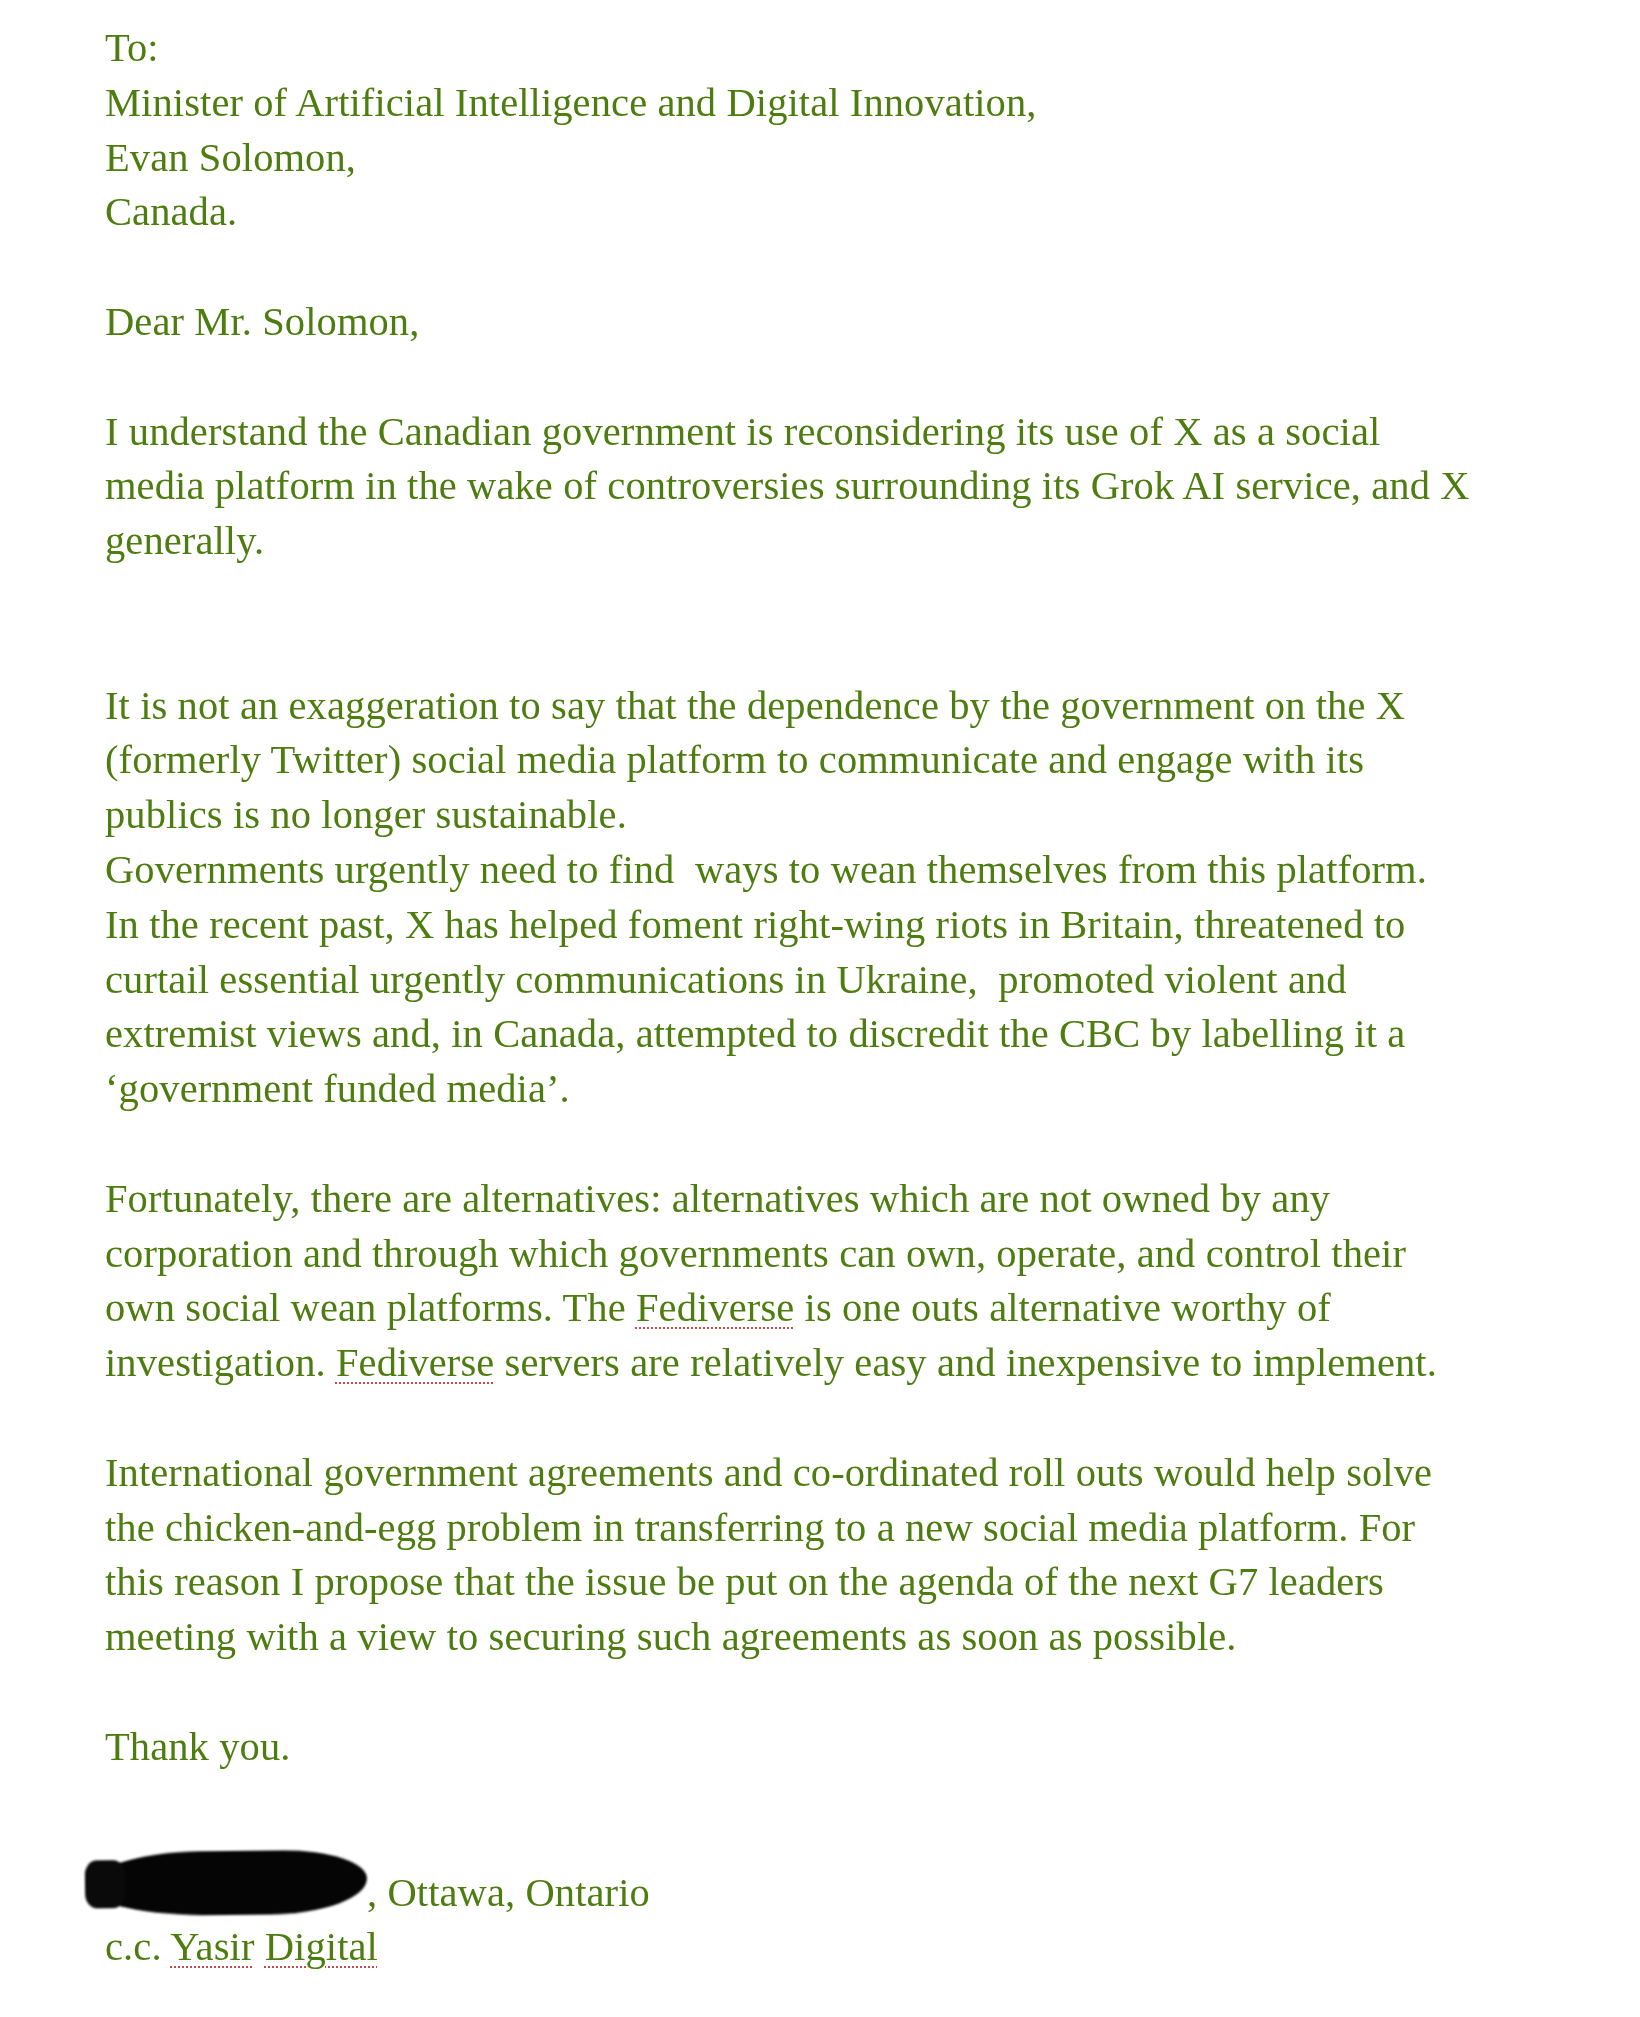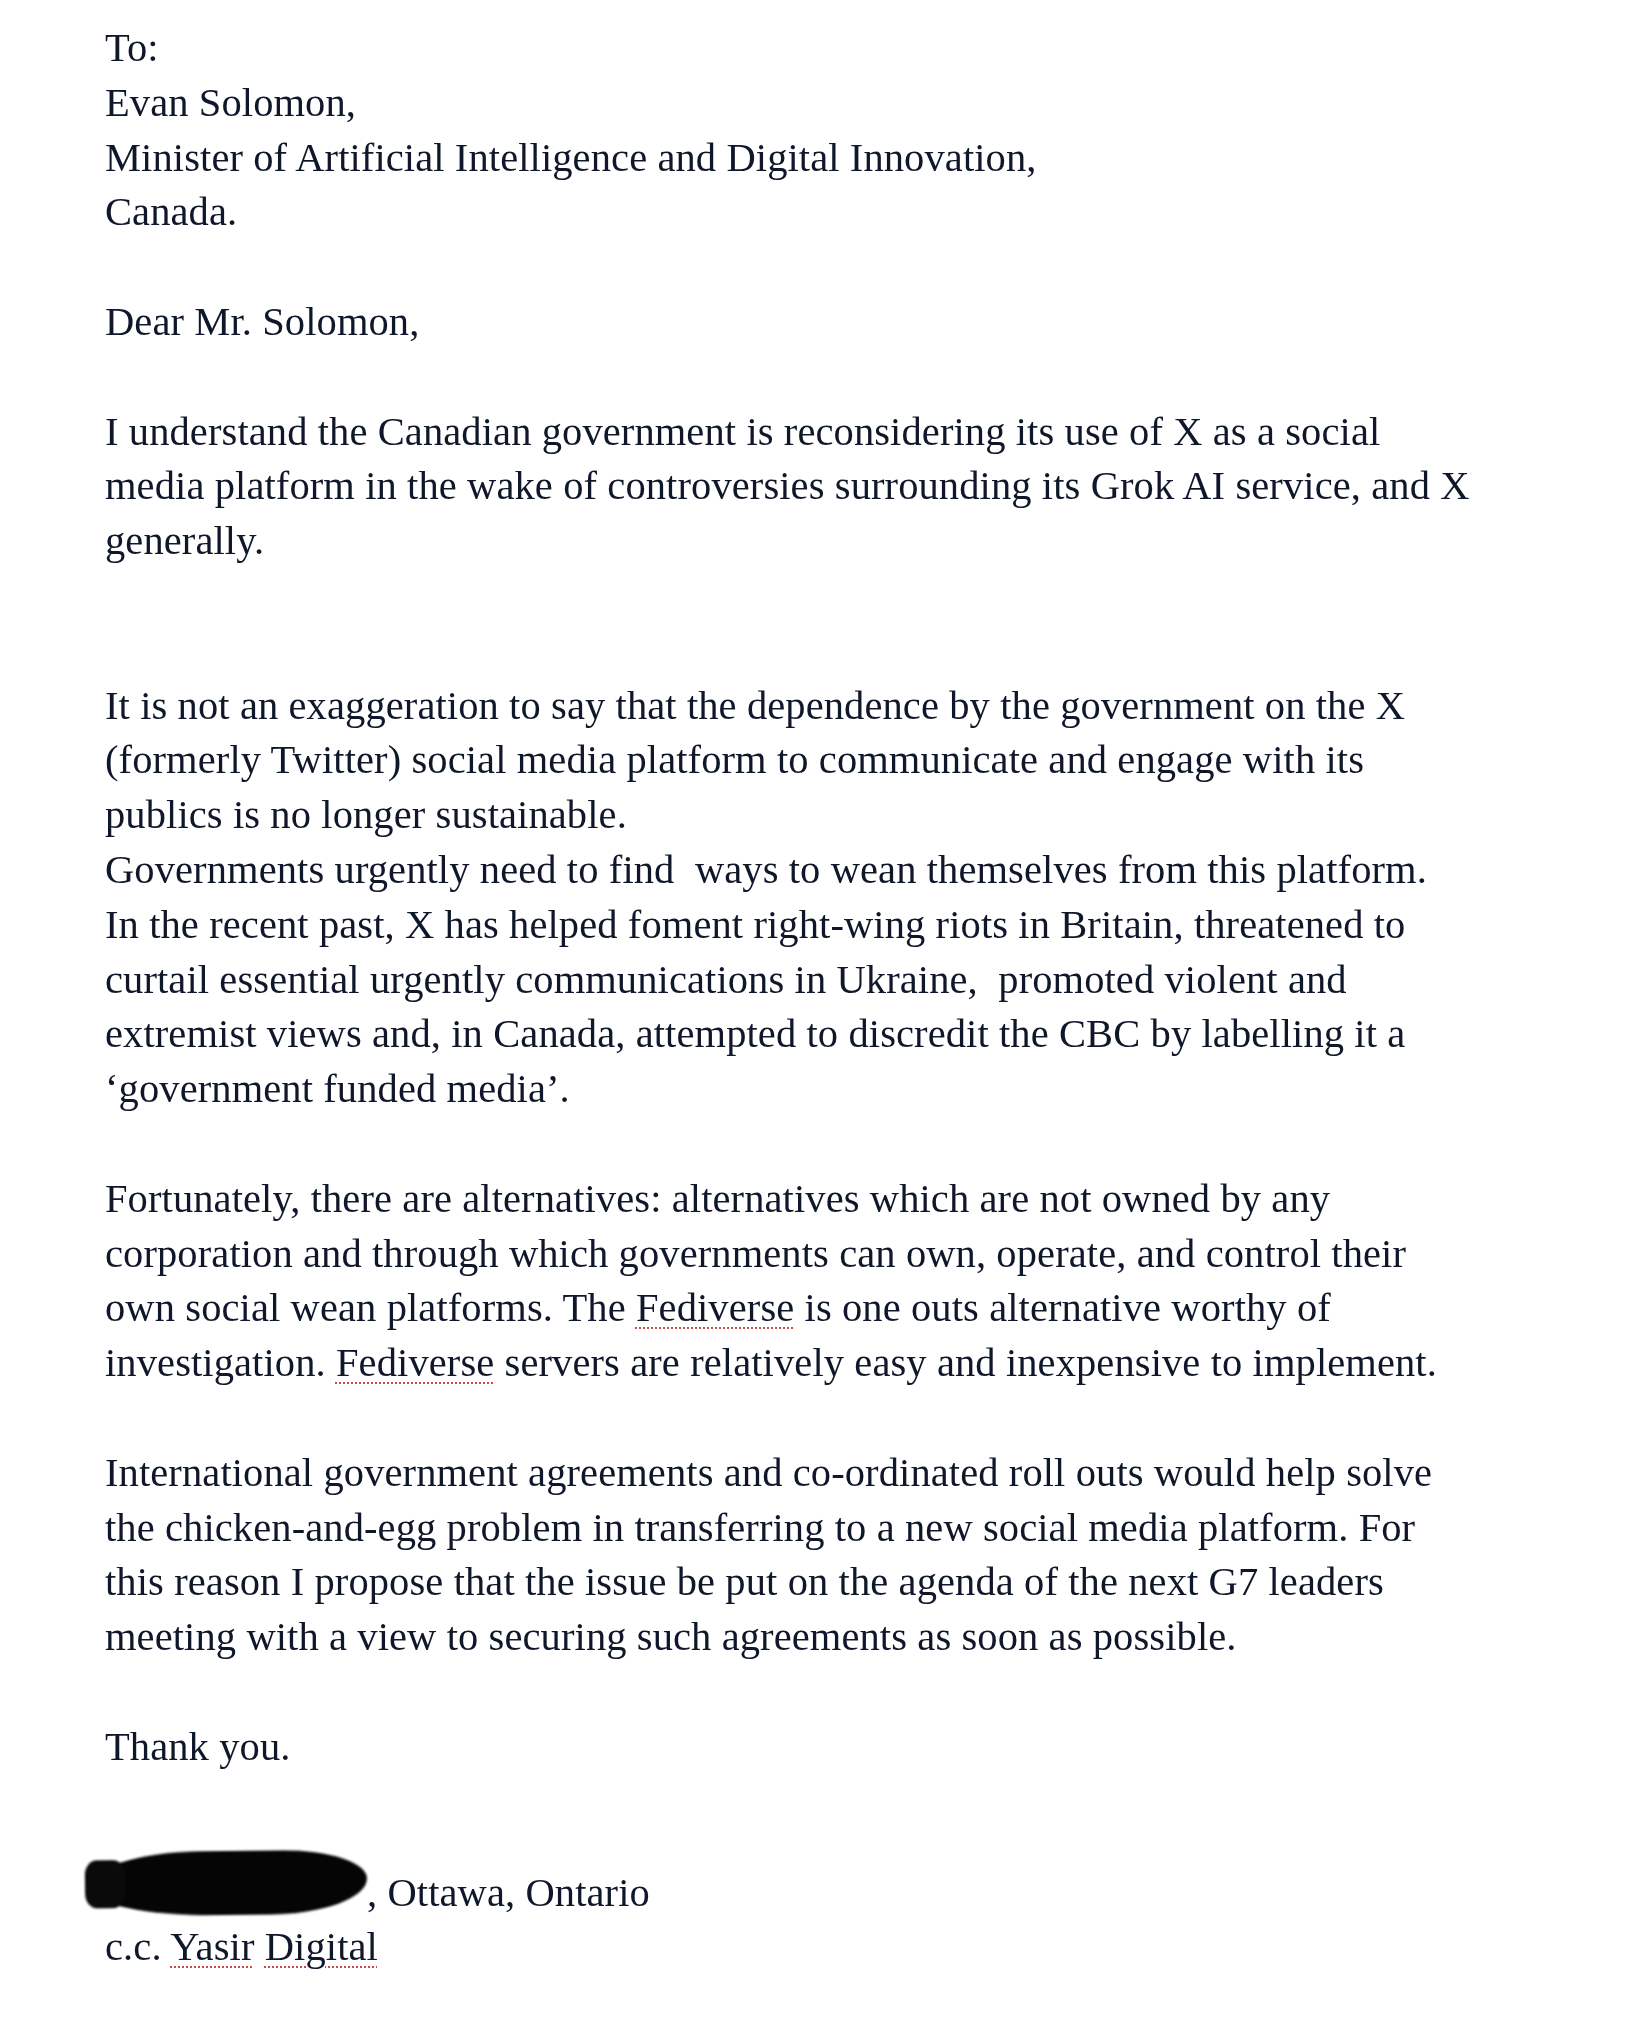--- a/index.html
+++ b/index.html
@@ -14,21 +14,21 @@
       position: relative;
     }
     .page {
       position: absolute;
       left: 105px;
       top: 21px;
       width: 1500px;
       font-family: "Liberation Serif", "DejaVu Serif", serif;
       font-size: 40.5px;
       line-height: 54.8px;
-      color: #0f172a;
+      color: #4d7c0f;
       letter-spacing: 0.1px;
     }
     .line {
       display: block;
       height: 54.8px;
       white-space: pre;
     }
     .blank { display: block; height: 54.8px; }
     .spell {
       text-decoration: underline dotted #c84a4a;
@@ -65,22 +65,22 @@
       border-radius: 30%;
     }
   </style>
 </head>
 <body>
 
 <div class="page">
 
   <div>
     <span class="line">To:</span>
+    <span class="line">Minister of Artificial Intelligence and Digital Innovation,</span>
     <span class="line">Evan Solomon,</span>
-    <span class="line">Minister of Artificial Intelligence and Digital Innovation,</span>
     <span class="line">Canada.</span>
   </div>
 
   <span class="blank"></span>
 
   <span class="line">Dear Mr. Solomon,</span>
 
   <span class="blank"></span>
 
   <div>

